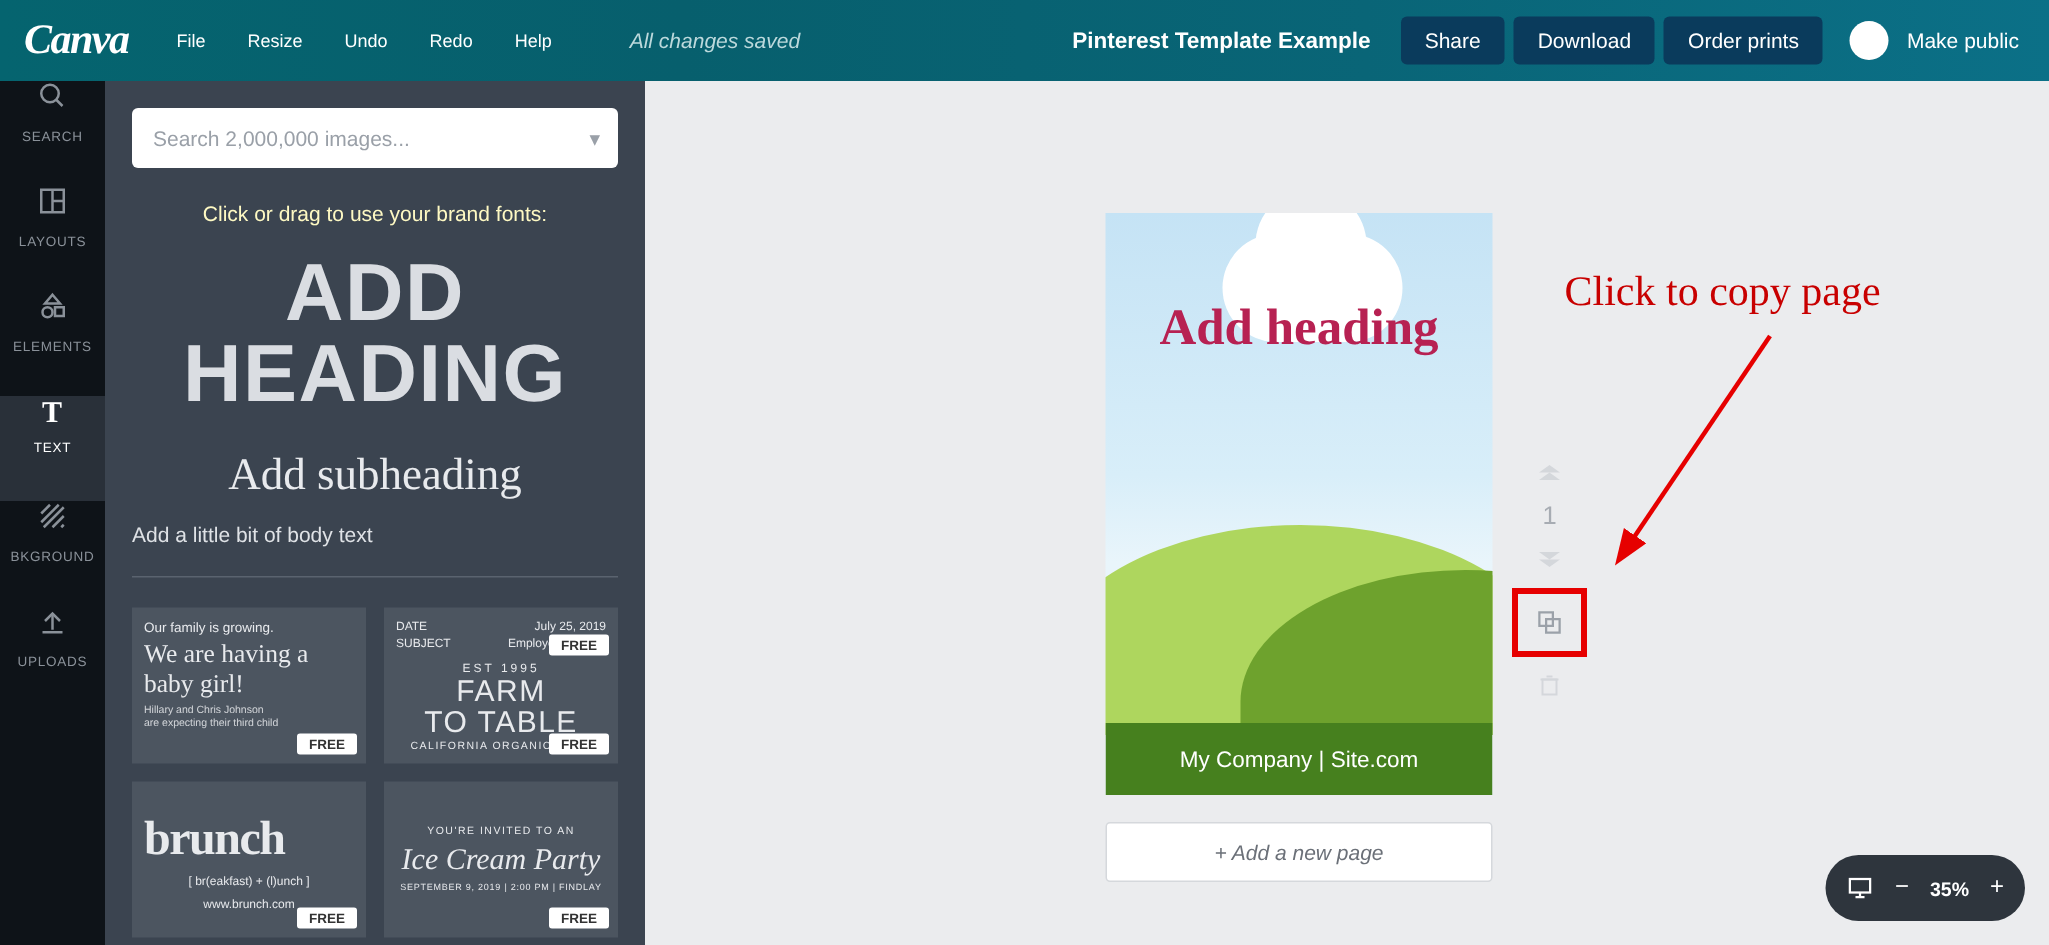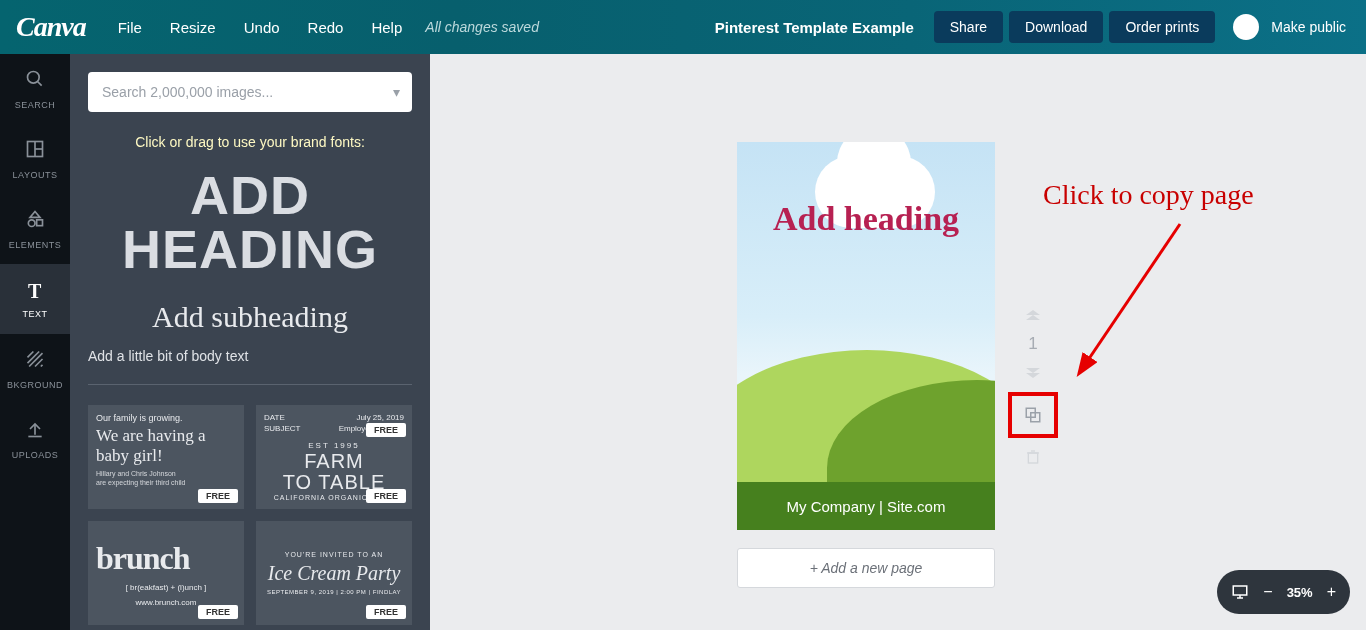--- a/index.html
+++ b/index.html
@@ -1,31 +1,31 @@
 <!DOCTYPE html>
 <html><head>
   <meta charset="utf-8">
   <style>
     * { margin: 0; padding: 0; box-sizing: border-box; font-family: -apple-system, BlinkMacSystemFont, "Segoe UI", sans-serif; }
     body { width: 1366px; height: 630px; overflow: hidden; background: #ebecee; }
 
     .topbar { height: 54px; background: linear-gradient(90deg, #05646f, #075f6d, #096577, #0b7087); display: flex; align-items: center; padding: 0 12px; color: #fff; }
     .logo { font-family: cursive; font-size: 28px; font-weight: bold; font-style: italic; letter-spacing: -1px; margin-right: 32px; margin-left: 4px; }
-    .menu { display: flex; gap: 28px; font-size: 15px; text-align: center; }
+    .menu { display: flex; gap: 28px; font-size: 12px; text-align: center; }
     .menu-item { cursor: pointer; }
-    .saved-status { margin-left: 23px; font-style: italic; color: #bcd9dc; font-size: 14px; }
+    .saved-status { margin-left: 52px; font-style: italic; color: #bcd9dc; font-size: 14px; }
     .spacer { flex: 1; }
     .doc-title { font-weight: 700; font-size: 15px; margin-right: 14px; }
     .btn { background: #0a3b5c; color: #fff; border: none; padding: 8px 16px; font-size: 14px; border-radius: 4px; cursor: pointer; margin-left: 6px; }
     .avatar { width: 26px; height: 26px; border-radius: 50%; background: #fff; margin-left: 18px; margin-right: 12px; }
     .make-public { font-size: 14px; cursor: pointer; margin-right: 8px; }
 
     .main { display: flex; height: 576px; }
     .sidenav { width: 70px; background: #0e1318; display: flex; flex-direction: column; }
-    .nav-item { height: 70px; display: flex; flex-direction: column; align-items: center; justify-content: center; color: #8a9199; font-size: 9px; letter-spacing: 0.5px; cursor: pointer; }
+    .nav-item { height: 70px; display: flex; flex-direction: column; align-items: center; justify-content: flex-start; color: #8a9199; font-size: 9px; letter-spacing: 0.5px; cursor: pointer; }
     .nav-item.active { background: #293039; color: #fff; }
     .nav-item .icon { font-size: 20px; margin-bottom: 6px; }
     .nav-item.text-tab .icon { font-family: Georgia, serif; font-weight: bold; }
 
     .panel { width: 360px; background: #3b4450; padding: 18px; color: #e0e3e7; overflow: hidden; }
     .search-wrap { background: #fff; border-radius: 4px; height: 40px; display: flex; align-items: center; padding: 0 14px; color: #9aa0a8; font-size: 14px; position: relative; }
     .search-wrap .chev { position: absolute; right: 12px; color: #9aa0a8; }
     .hint { text-align: center; font-size: 14px; color: #fef9c3; margin: 22px 0 18px; }
     .add-heading { font-family: Impact, "Arial Black", sans-serif; font-size: 54px; font-weight: 900; letter-spacing: 1px; text-align: center; text-transform: uppercase; color: #dadde2; line-height: 1; cursor: pointer; }
     .add-sub { font-family: "Comic Sans MS", cursive; font-size: 30px; text-align: center; margin-top: 24px; color: #e8eaed; cursor: pointer; }

